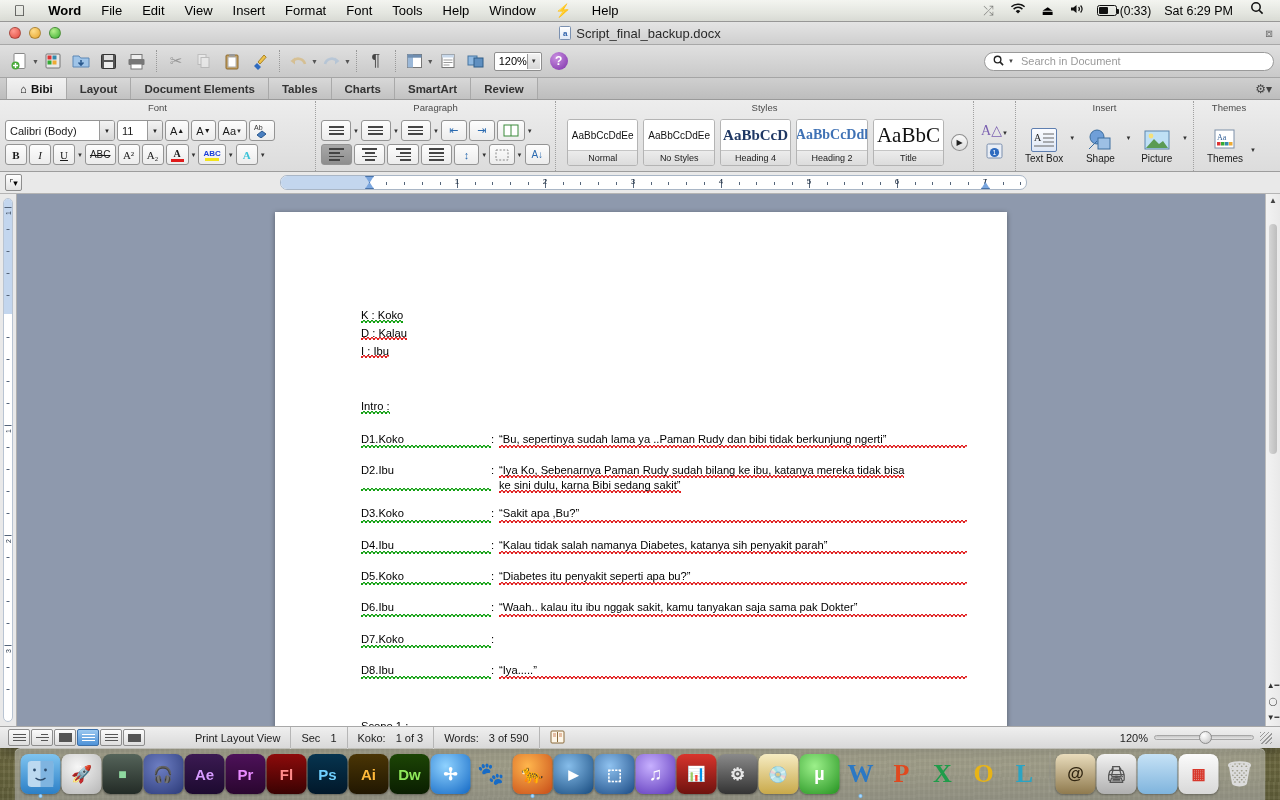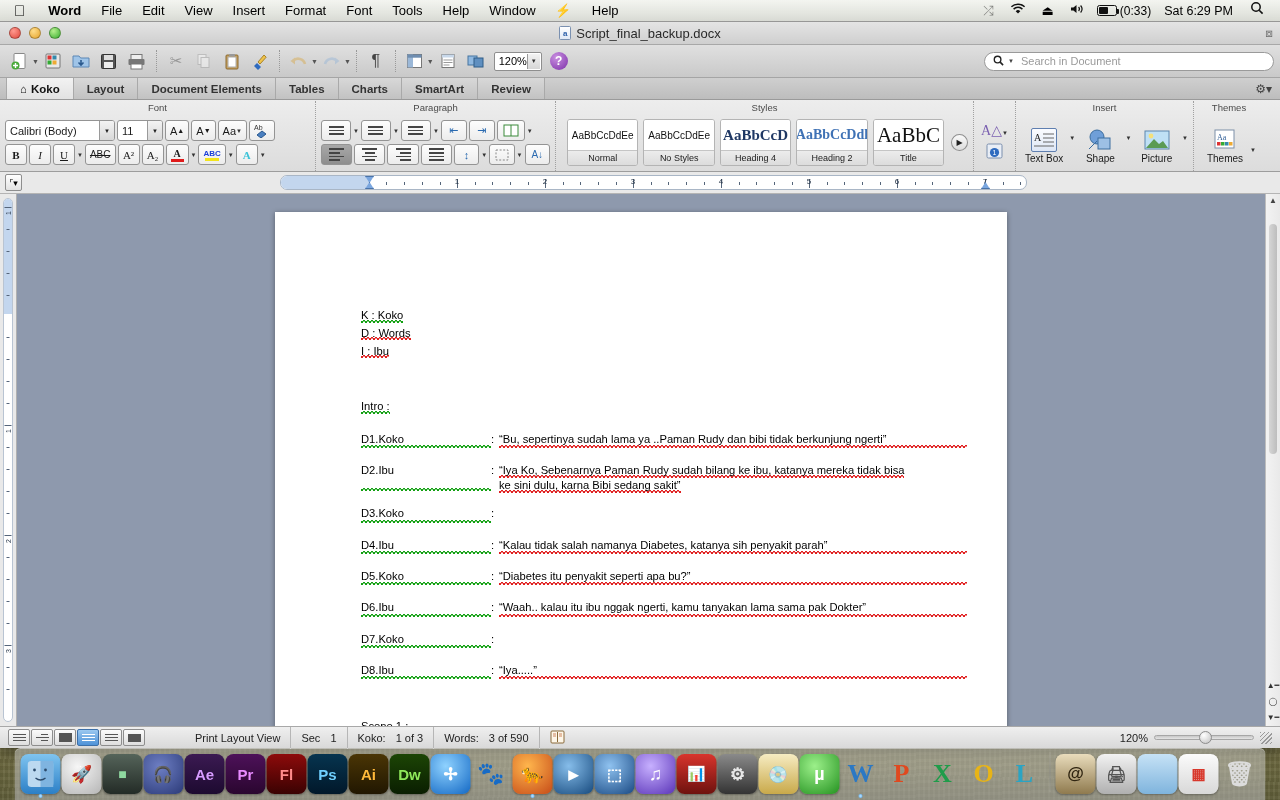--- a/index.html
+++ b/index.html
@@ -496,21 +496,21 @@
         </span>
         <span class="sarr">▼</span>
         <span>Search in Document</span>
       </div>
     </div>
   </div>
 
   <div id="ribbon-tabs">
     <div class="rtab active">
       <span>⌂</span>
-      <span>Koko</span>
+      <span>Bibi</span>
     </div>
     <div class="rtab">
         <span>Layout</span>
       </div>
     <div class="rtab">
         <span>Document Elements</span>
       </div>
     <div class="rtab">
         <span>Tables</span>
       </div>
@@ -887,21 +887,21 @@
         <div class="vtk" style="top:468px"></div>
           <div class="vtk" style="top:490px"></div>
       </div>
     </div>
 
     <div id="canvas">
       <div id="page">
         <div id="doc-body">
 
           <div class="hdr-line"><span class="sq-green">K : Koko</span></div>
-          <div class="hdr-line"><span class="sq-red">D : Words</span></div>
+          <div class="hdr-line"><span class="sq-red">D : Kalau</span></div>
           <div class="hdr-line"><span class="sq-red">I : Ibu</span></div>
 
           <div class="blank-gap"></div>
 
           <div style="margin-bottom:18px"><span class="sq-green">Intro :</span></div>
 
           <div class="dlg">
             <span class="who sq-green">D1.Koko</span>
             <span class="colon">:</span>
             <span class="line sq-red">“Bu, sepertinya sudah lama ya ..Paman Rudy dan bibi tidak berkunjung ngerti”</span>
@@ -912,38 +912,39 @@
             <span class="colon">:</span>
             <span class="line">
               <span class="sq-red">“Iya Ko, Sebenarnya Paman Rudy sudah bilang ke ibu, katanya mereka tidak bisa</span><br>
               <span class="sq-red">ke sini dulu, karna Bibi sedang sakit”</span>
             </span>
           </div>
 
           <div class="dlg">
             <span class="who sq-green">D3.Koko</span>
             <span class="colon">:</span>
+            <span class="line sq-red">“Sakit apa ,Bu?”</span>
           </div>
 
           <div class="dlg">
             <span class="who sq-green">D4.Ibu</span>
             <span class="colon">:</span>
             <span class="line sq-red">“Kalau tidak salah namanya Diabetes, katanya sih penyakit parah”</span>
           </div>
 
           <div class="dlg">
             <span class="who sq-green">D5.Koko</span>
             <span class="colon">:</span>
             <span class="line sq-red">“Diabetes itu penyakit seperti apa bu?”</span>
           </div>
 
           <div class="dlg">
             <span class="who sq-green">D6.Ibu</span>
             <span class="colon">:</span>
-            <span class="line sq-red">“Waah.. kalau itu ibu nggak ngerti, kamu tanyakan lama sama pak Dokter”</span>
+            <span class="line sq-red">“Waah.. kalau itu ibu nggak sakit, kamu tanyakan saja sama pak Dokter”</span>
           </div>
 
           <div class="dlg">
             <span class="who sq-green">D7.Koko</span>
             <span class="colon">:</span>
           </div>
 
           <div class="dlg">
             <span class="who sq-green">D8.Ibu</span>
             <span class="colon">:</span>

